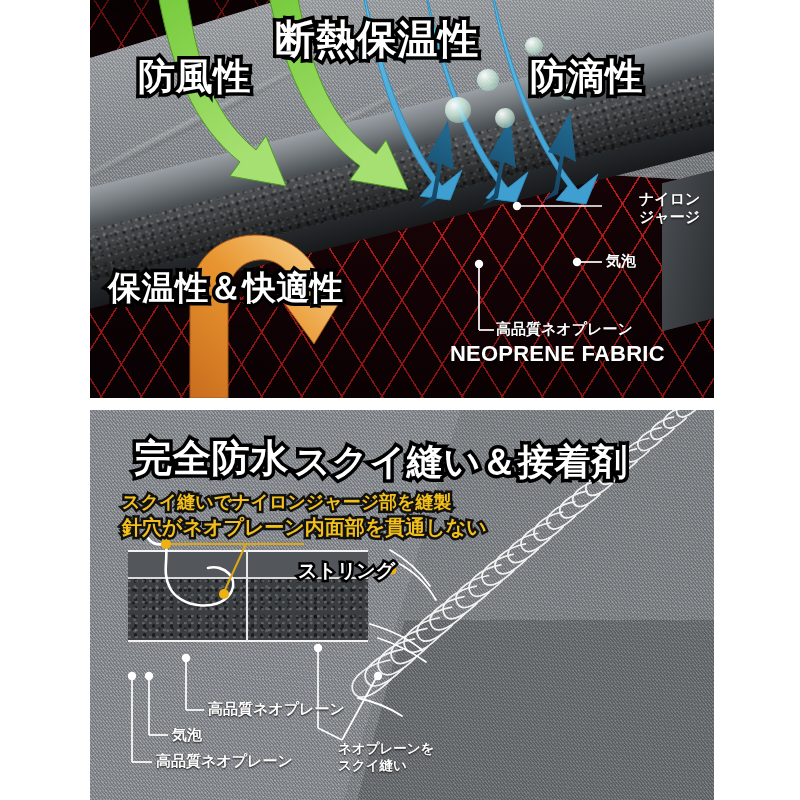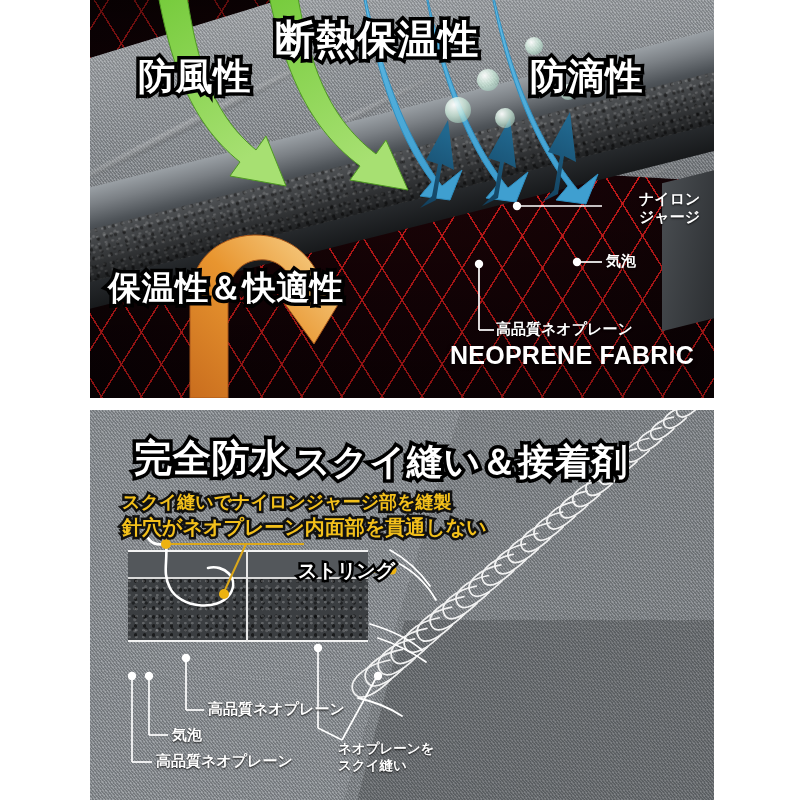--- a/index.html
+++ b/index.html
@@ -91,21 +91,21 @@
   #lbl-droplet{left:440px;top:52px;font-size:37px;}
   #lbl-warm{left:18px;top:266px;font-size:33px;}
 
   
   .callout{position:absolute;color:#fff;font-family:"DejaVu Sans","Liberation Sans",sans-serif;
            font-weight:bold;font-size:15px;line-height:1.22;white-space:pre-line;
            text-shadow:0 1px 2px rgba(0,0,0,.9);}
   .callout.small{font-size:13.5px;}
 
   .neo-fabric{position:absolute;left:360px;top:341px;font-family:"Liberation Sans",sans-serif;
-    font-weight:bold;font-size:25px;letter-spacing:.01em;color:#fff;
+    font-weight:bold;font-size:22px;letter-spacing:.01em;color:#fff;
     text-shadow:0 2px 4px rgba(0,0,0,.95);text-align:right;}
   .btm-upper{position:absolute;left:0;top:0;width:100%;height:268px;}
   .btm-ell{
     position:absolute;left:-120px;top:150px;width:760px;height:330px;
     border-radius:50%/46% 46% 54% 54%;
   }
   .btm-ell .topface{position:absolute;inset:0;border-radius:inherit;}
   .btm-rim{
     position:absolute;left:-120px;top:238px;width:760px;height:92px;
     border-radius:0 0 50% 50%/0 0 100% 100%;

